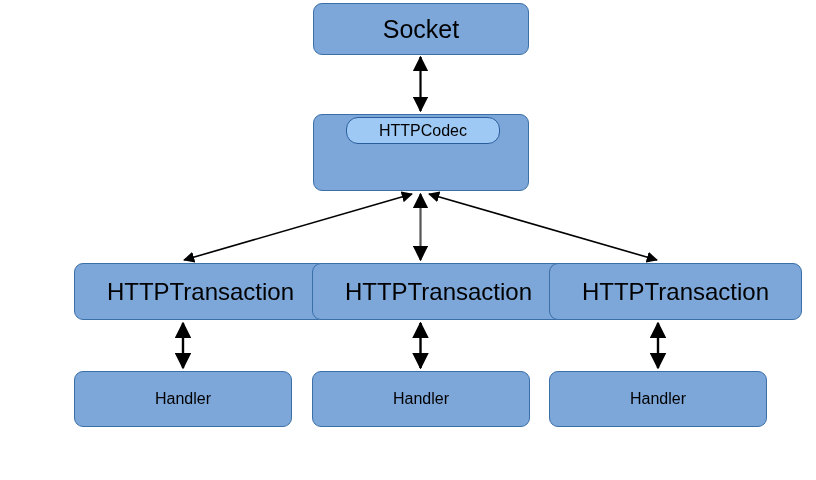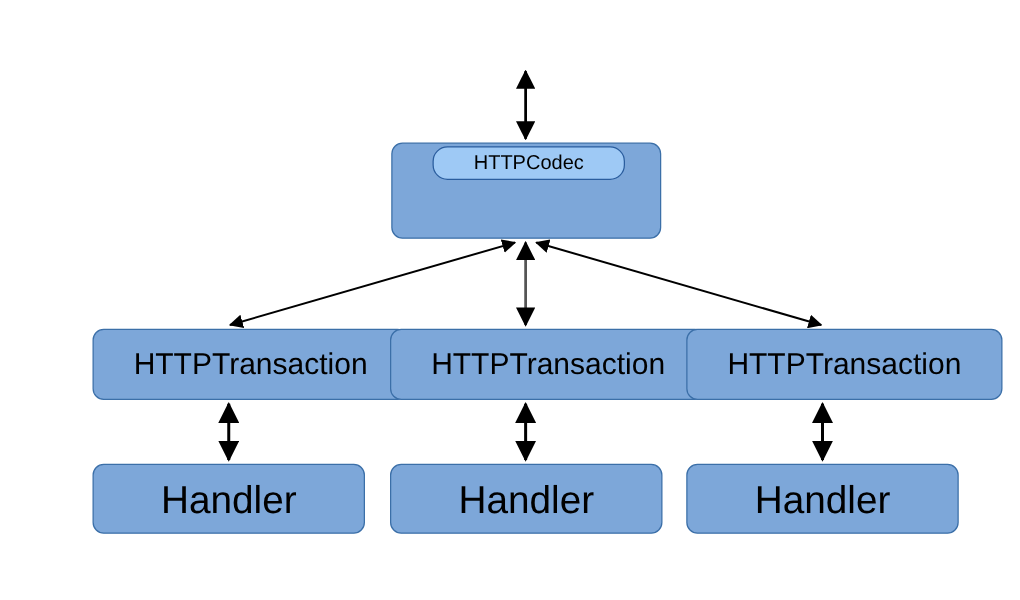--- a/index.html
+++ b/index.html
@@ -82,21 +82,21 @@
   .node-txn {
     top: 263px;
     width: 253px;
     height: 57px;
     font-size: 24px;
   }
   .node-handler {
     top: 371px;
     width: 218px;
     height: 56px;
-    font-size: 31px;
+    font-size: 16px;
   }
   .col-1 { left: 74px; }
   .col-2 { left: 312px; }
   .col-3 { left: 549px; }
 </style>
 </head>
 <body>
 
 <div id="diagram-canvas">
 
@@ -116,20 +116,23 @@
 
     <line x1="420.5" y1="194" x2="420.5" y2="260" stroke="#555555" stroke-width="2.2" marker-start="url(#ah-start)" marker-end="url(#ah)"></line>
 
     <line x1="429" y1="194" x2="657" y2="260" stroke="#000000" stroke-width="1.6" marker-start="url(#ah-start)" marker-end="url(#ah)"></line>
 
     <line x1="183" y1="323" x2="183" y2="368" stroke="#000000" stroke-width="2.4" marker-start="url(#ah-start)" marker-end="url(#ah)"></line>
     <line x1="420.5" y1="323" x2="420.5" y2="368" stroke="#000000" stroke-width="2.4" marker-start="url(#ah-start)" marker-end="url(#ah)"></line>
     <line x1="658" y1="323" x2="658" y2="368" stroke="#000000" stroke-width="2.4" marker-start="url(#ah-start)" marker-end="url(#ah)"></line>
   </svg>
 
+  <div class="node node-socket">
+    <span class="node-label">Socket</span>
+  </div>
 
   <div class="node node-session">
     <div class="node-codec">
       <span class="node-label">HTTPCodec</span>
     </div>
   </div>
 
   <div class="node node-txn col-1">
     <span class="node-label">HTTPTransaction</span>
   </div>

